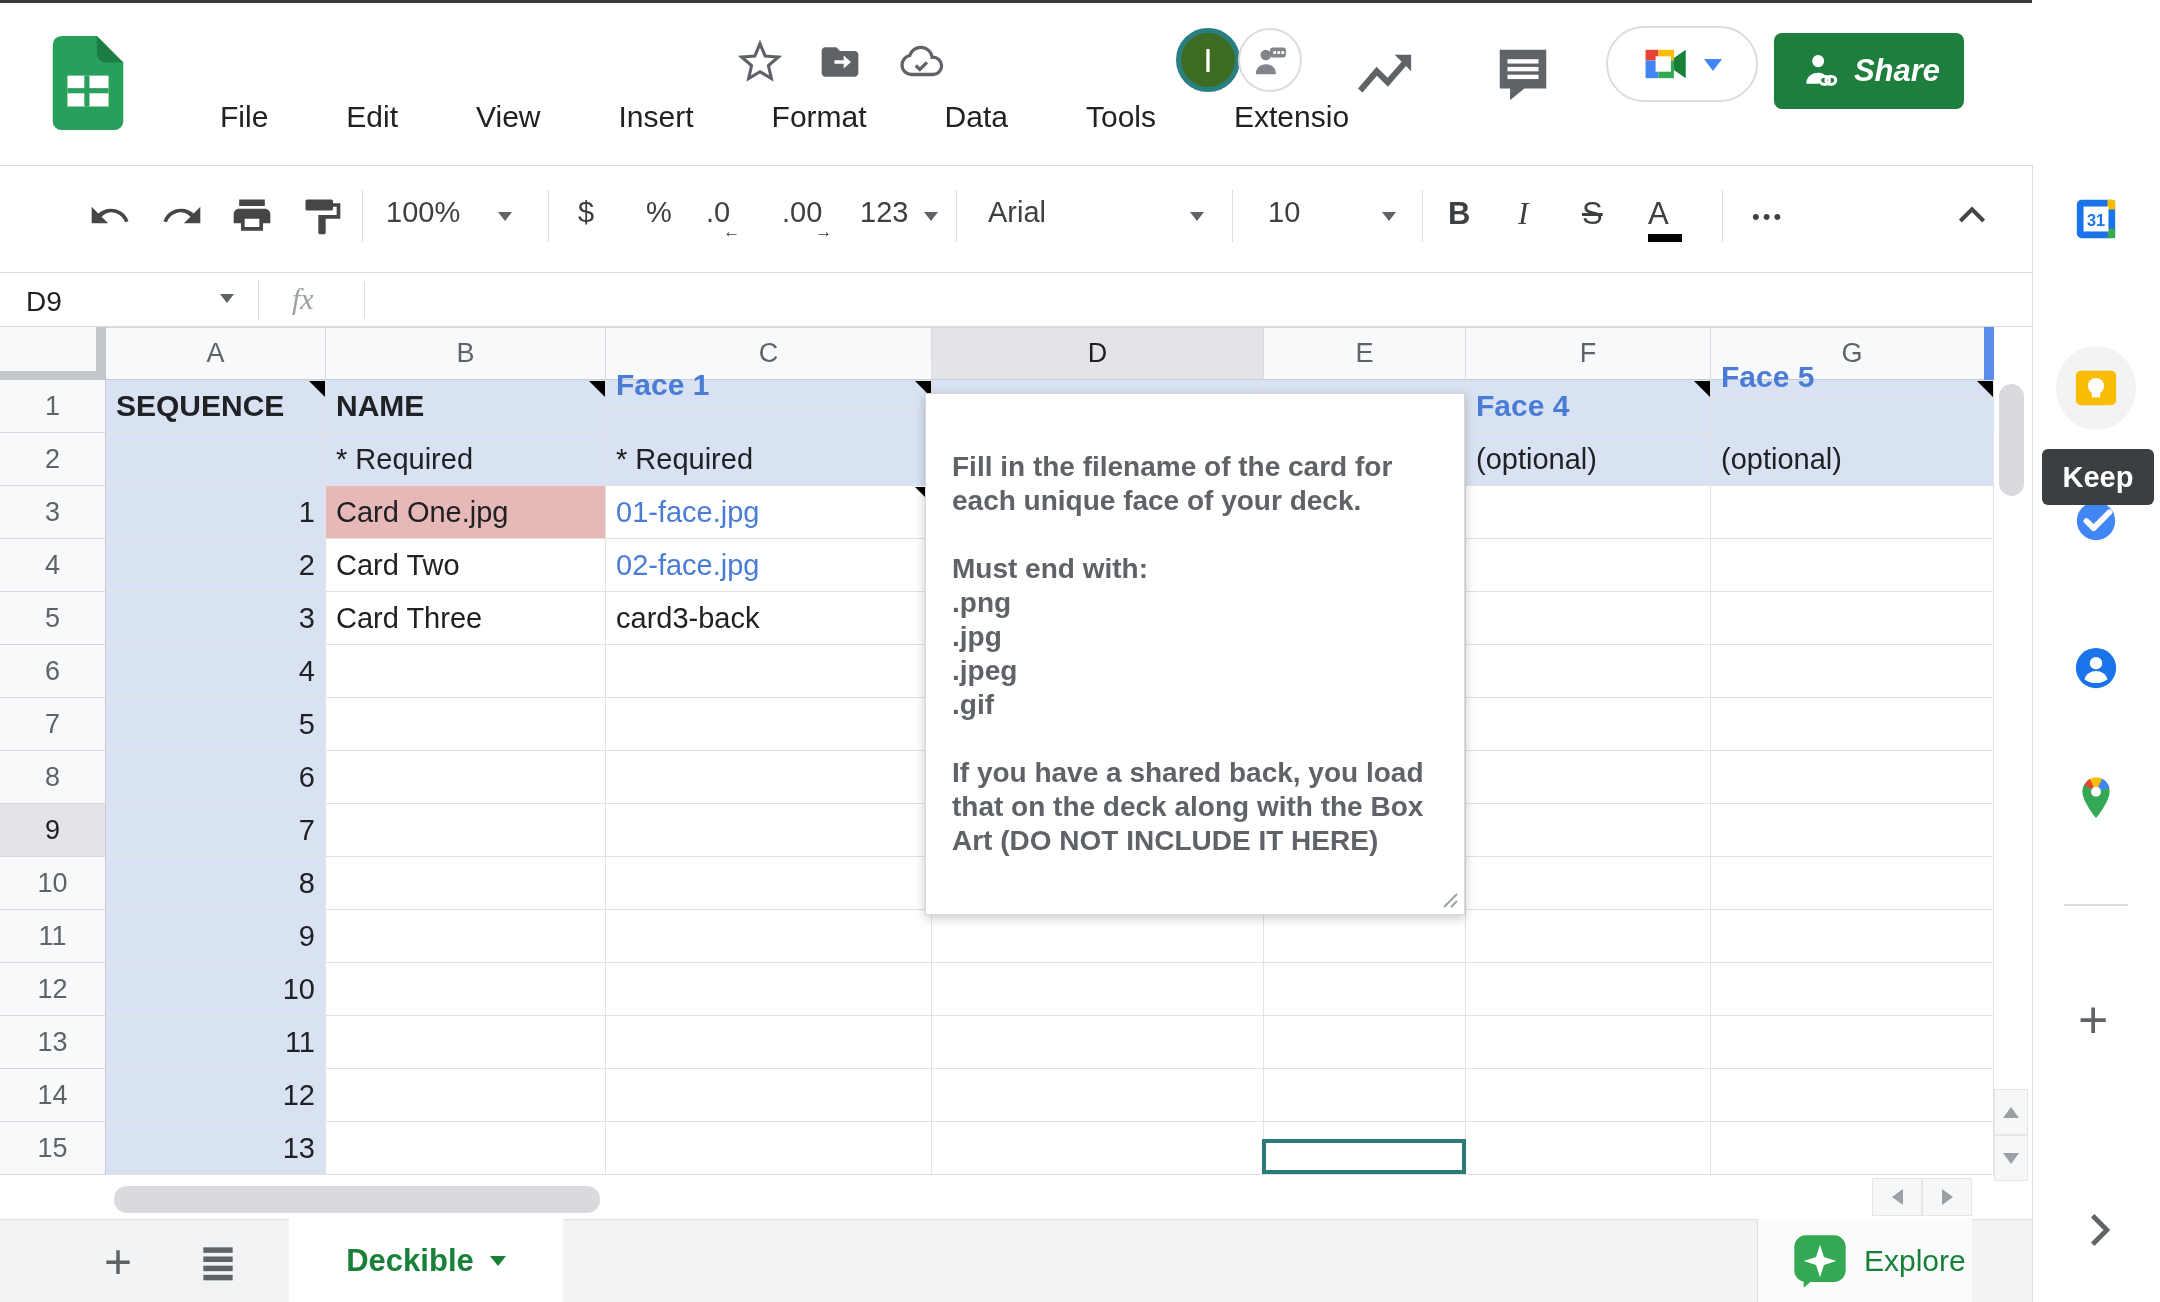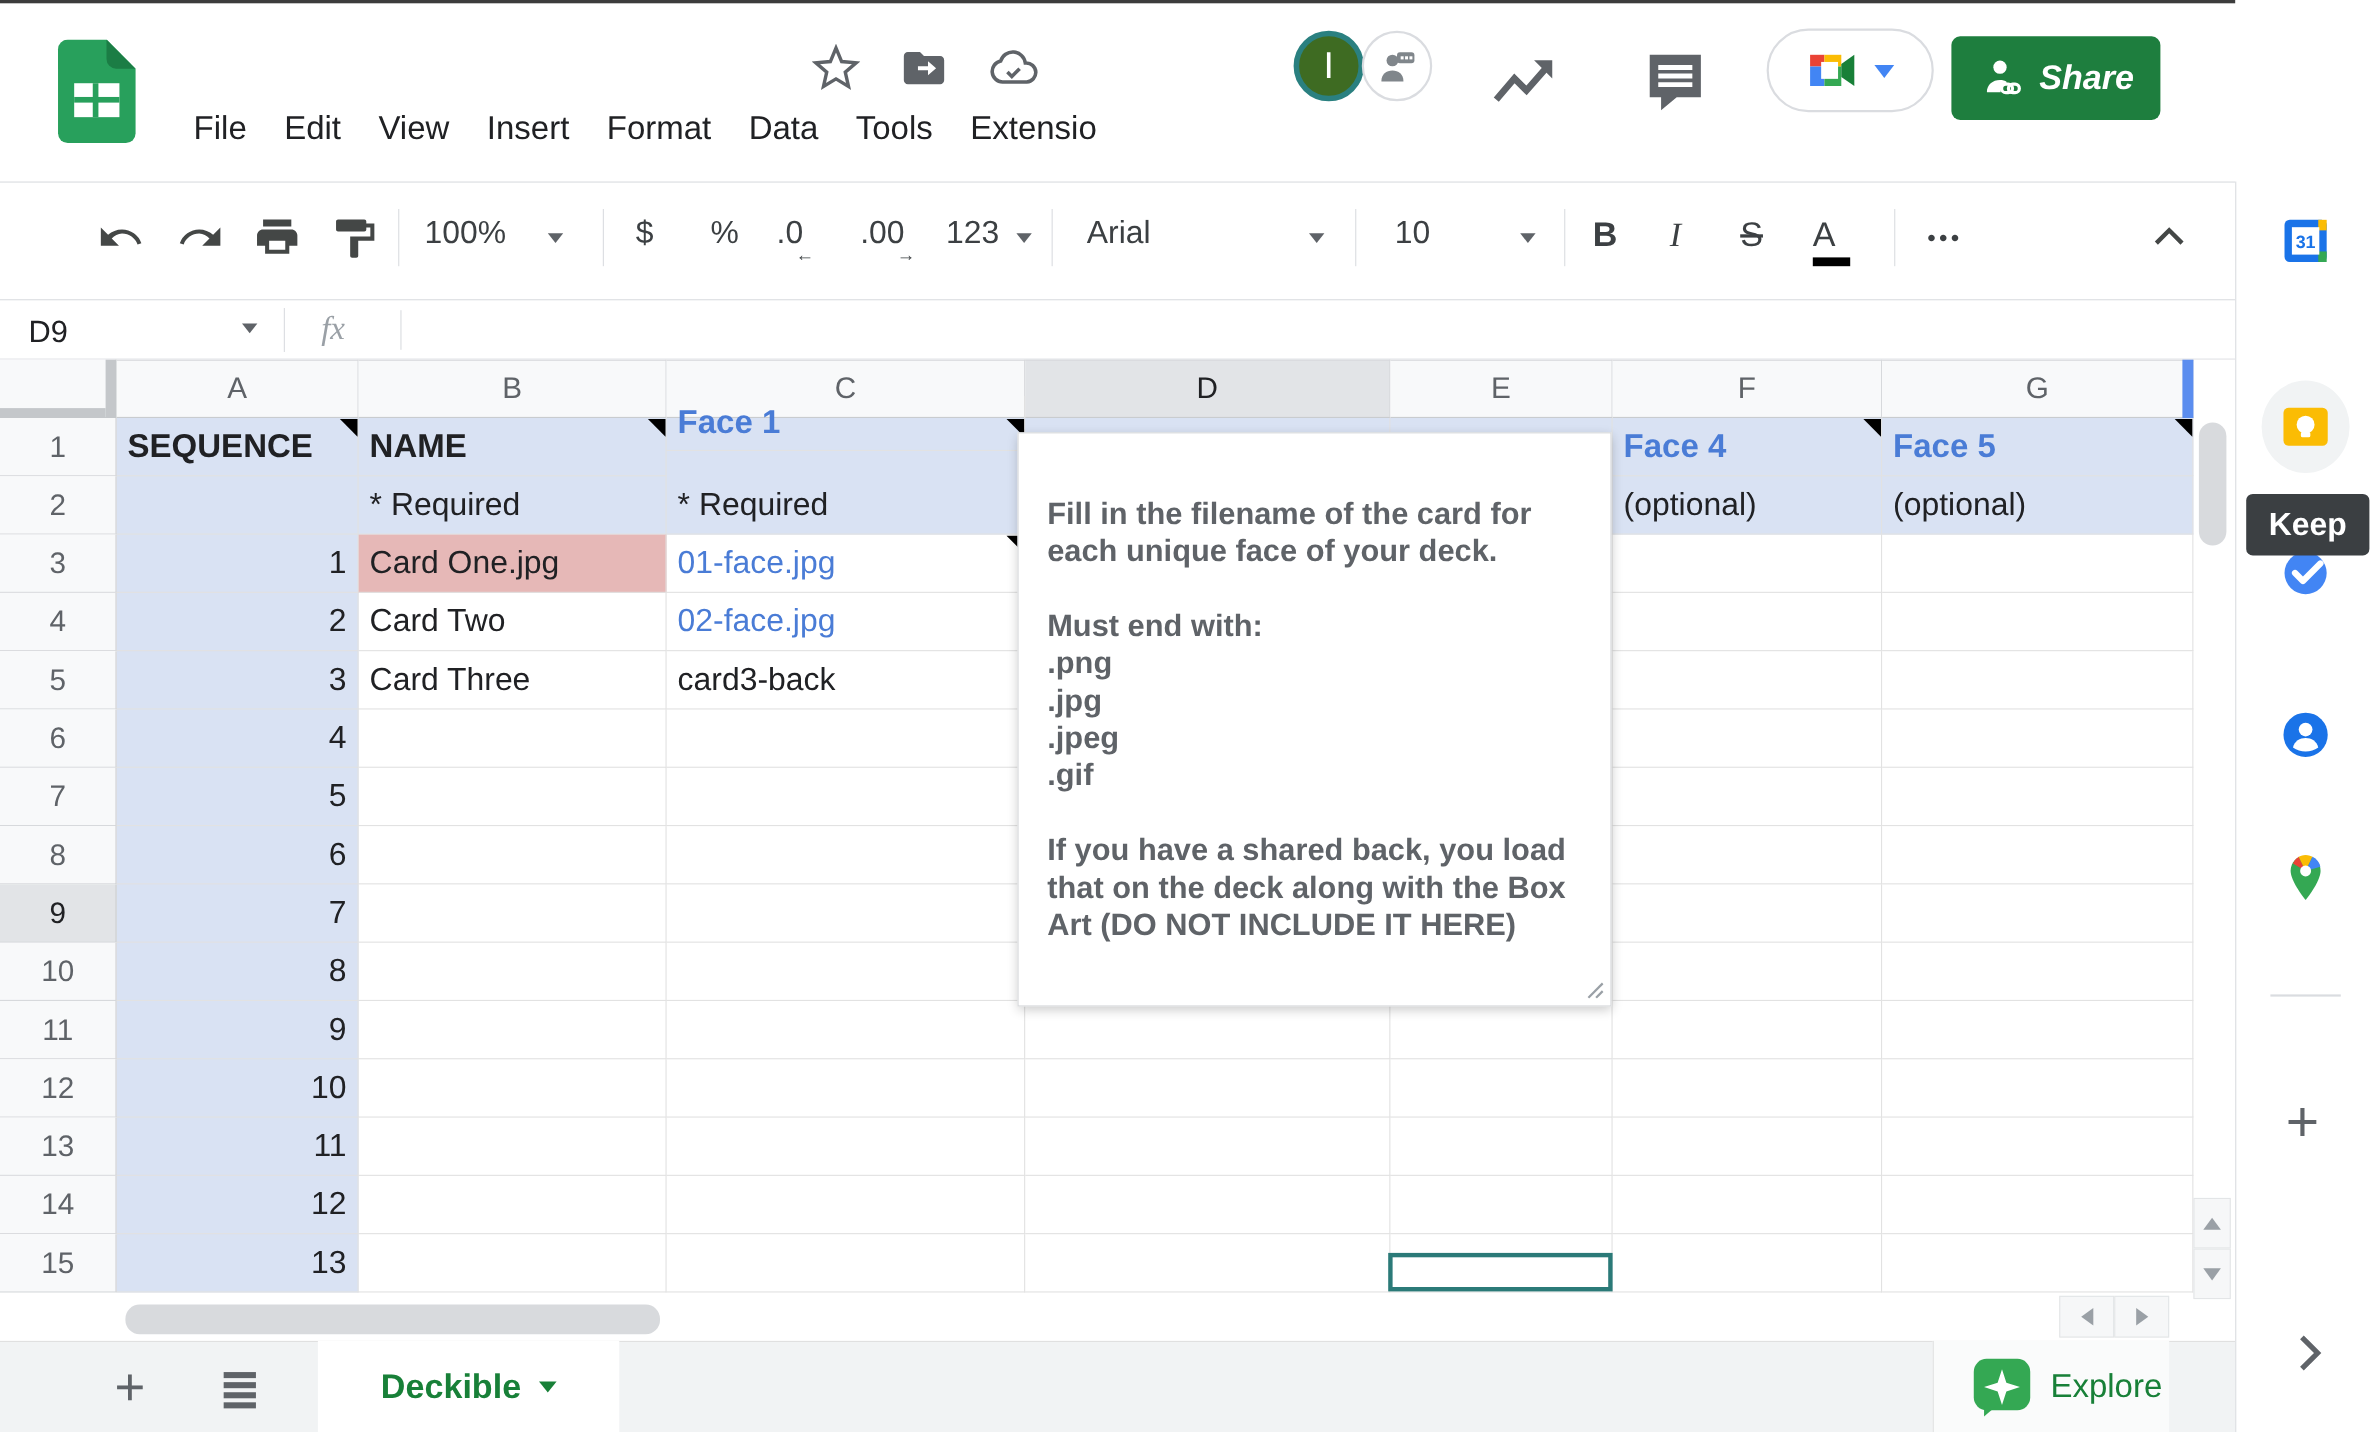--- a/index.html
+++ b/index.html
@@ -4,21 +4,21 @@
 <style>
   html,body{margin:0;padding:0;background:#fff;}
   #stage{position:relative;width:2160px;height:1302px;overflow:hidden;
          font-family:"Liberation Sans",sans-serif;background:#fff;color:#202124;}
   .abs{position:absolute;}
   .hline{position:absolute;background:#dadce0;height:1px;}
   .vline{position:absolute;background:#dadce0;width:1px;}
 
   
   .title{font-size:35px;color:#202124;letter-spacing:.3px;white-space:nowrap;}
-  .menu-item{font-size:30px;color:#202124;margin-right:34px;cursor:default;white-space:nowrap;}
+  .menu-item{font-size:30px;color:#202124;margin-right:34px;cursor:default;white-space:nowrap;margin-left:44px;}
   .doc-icon{width:52px;height:52px;display:flex;align-items:center;justify-content:center;}
 
   .avatar1{width:64px;height:64px;border-radius:50%;background:#3e6b22;border:5px solid #2a8080;
            display:flex;align-items:center;justify-content:center;color:#fff;font-size:34px;box-sizing:border-box;}
   .avatar2{width:64px;height:64px;border-radius:50%;background:#fff;border:2px solid #dadce0;
            display:flex;align-items:center;justify-content:center;box-sizing:border-box;}
   .meet-pill{width:152px;height:76px;border:2px solid #dadce0;border-radius:38px;background:#fff;
              display:flex;align-items:center;justify-content:center;gap:10px;box-sizing:border-box;}
   .share-btn{width:190px;height:76px;border-radius:8px;background:var(--share-green);
              display:flex;align-items:center;justify-content:center;gap:12px;color:#fff;
@@ -284,21 +284,21 @@
       <div class="rowhdr" style="left: 0px; top: 963px; width: 106px; height: 53px;">12</div>
       <div class="rowhdr" style="left: 0px; top: 1016px; width: 106px; height: 53px;">13</div>
       <div class="rowhdr" style="left: 0px; top: 1069px; width: 106px; height: 53px;">14</div>
       <div class="rowhdr" style="left: 0px; top: 1122px; width: 106px; height: 53px;">15</div>
       <div class="cell seq-header" style="left: 326px; top: 380px; width: 280px; height: 53px;">NAME</div>
       <div class="cell seq-header" style="left: 106px; top: 380px; width: 220px; height: 53px;">SEQUENCE</div>
       <div class="cell face-header" style="left: 606px; top: 360px; width: 326px; height: 50px;">Face 1</div>
       <div class="cell" style="left: 932px; top: 380px; width: 332px; height: 53px;"></div>
       <div class="cell" style="left: 1264px; top: 380px; width: 202px; height: 53px;"></div>
       <div class="cell face-header" style="left: 1466px; top: 380px; width: 245px; height: 53px;">Face 4</div>
-      <div class="cell face-header" style="left: 1711px; top: 380px; width: 283px; height: 53px;">Face 5</div>
+      <div class="cell face-header" style="left: 1711px; top: 356px; width: 283px; height: 43px;">Face 5</div>
       <div class="cell" style="left: 106px; top: 433px; width: 220px; height: 53px;"></div>
       <div class="cell" style="left: 326px; top: 433px; width: 280px; height: 53px;">* Required</div>
       <div class="cell" style="left: 606px; top: 433px; width: 326px; height: 53px;">* Required</div>
       <div class="cell" style="left: 932px; top: 433px; width: 332px; height: 53px;"></div>
       <div class="cell" style="left: 1264px; top: 433px; width: 202px; height: 53px;"></div>
       <div class="cell" style="left: 1466px; top: 433px; width: 245px; height: 53px;">(optional)</div>
       <div class="cell" style="left: 1711px; top: 433px; width: 283px; height: 53px;">(optional)</div>
       <div class="cell num" style="left: 106px; top: 486px; width: 220px; height: 53px;">1</div>
       <div class="cell pink" style="left: 326px; top: 486px; width: 280px; height: 53px;">Card One.jpg</div>
       <div class="cell link" style="left: 606px; top: 486px; width: 326px; height: 53px;">01-face.jpg</div>

